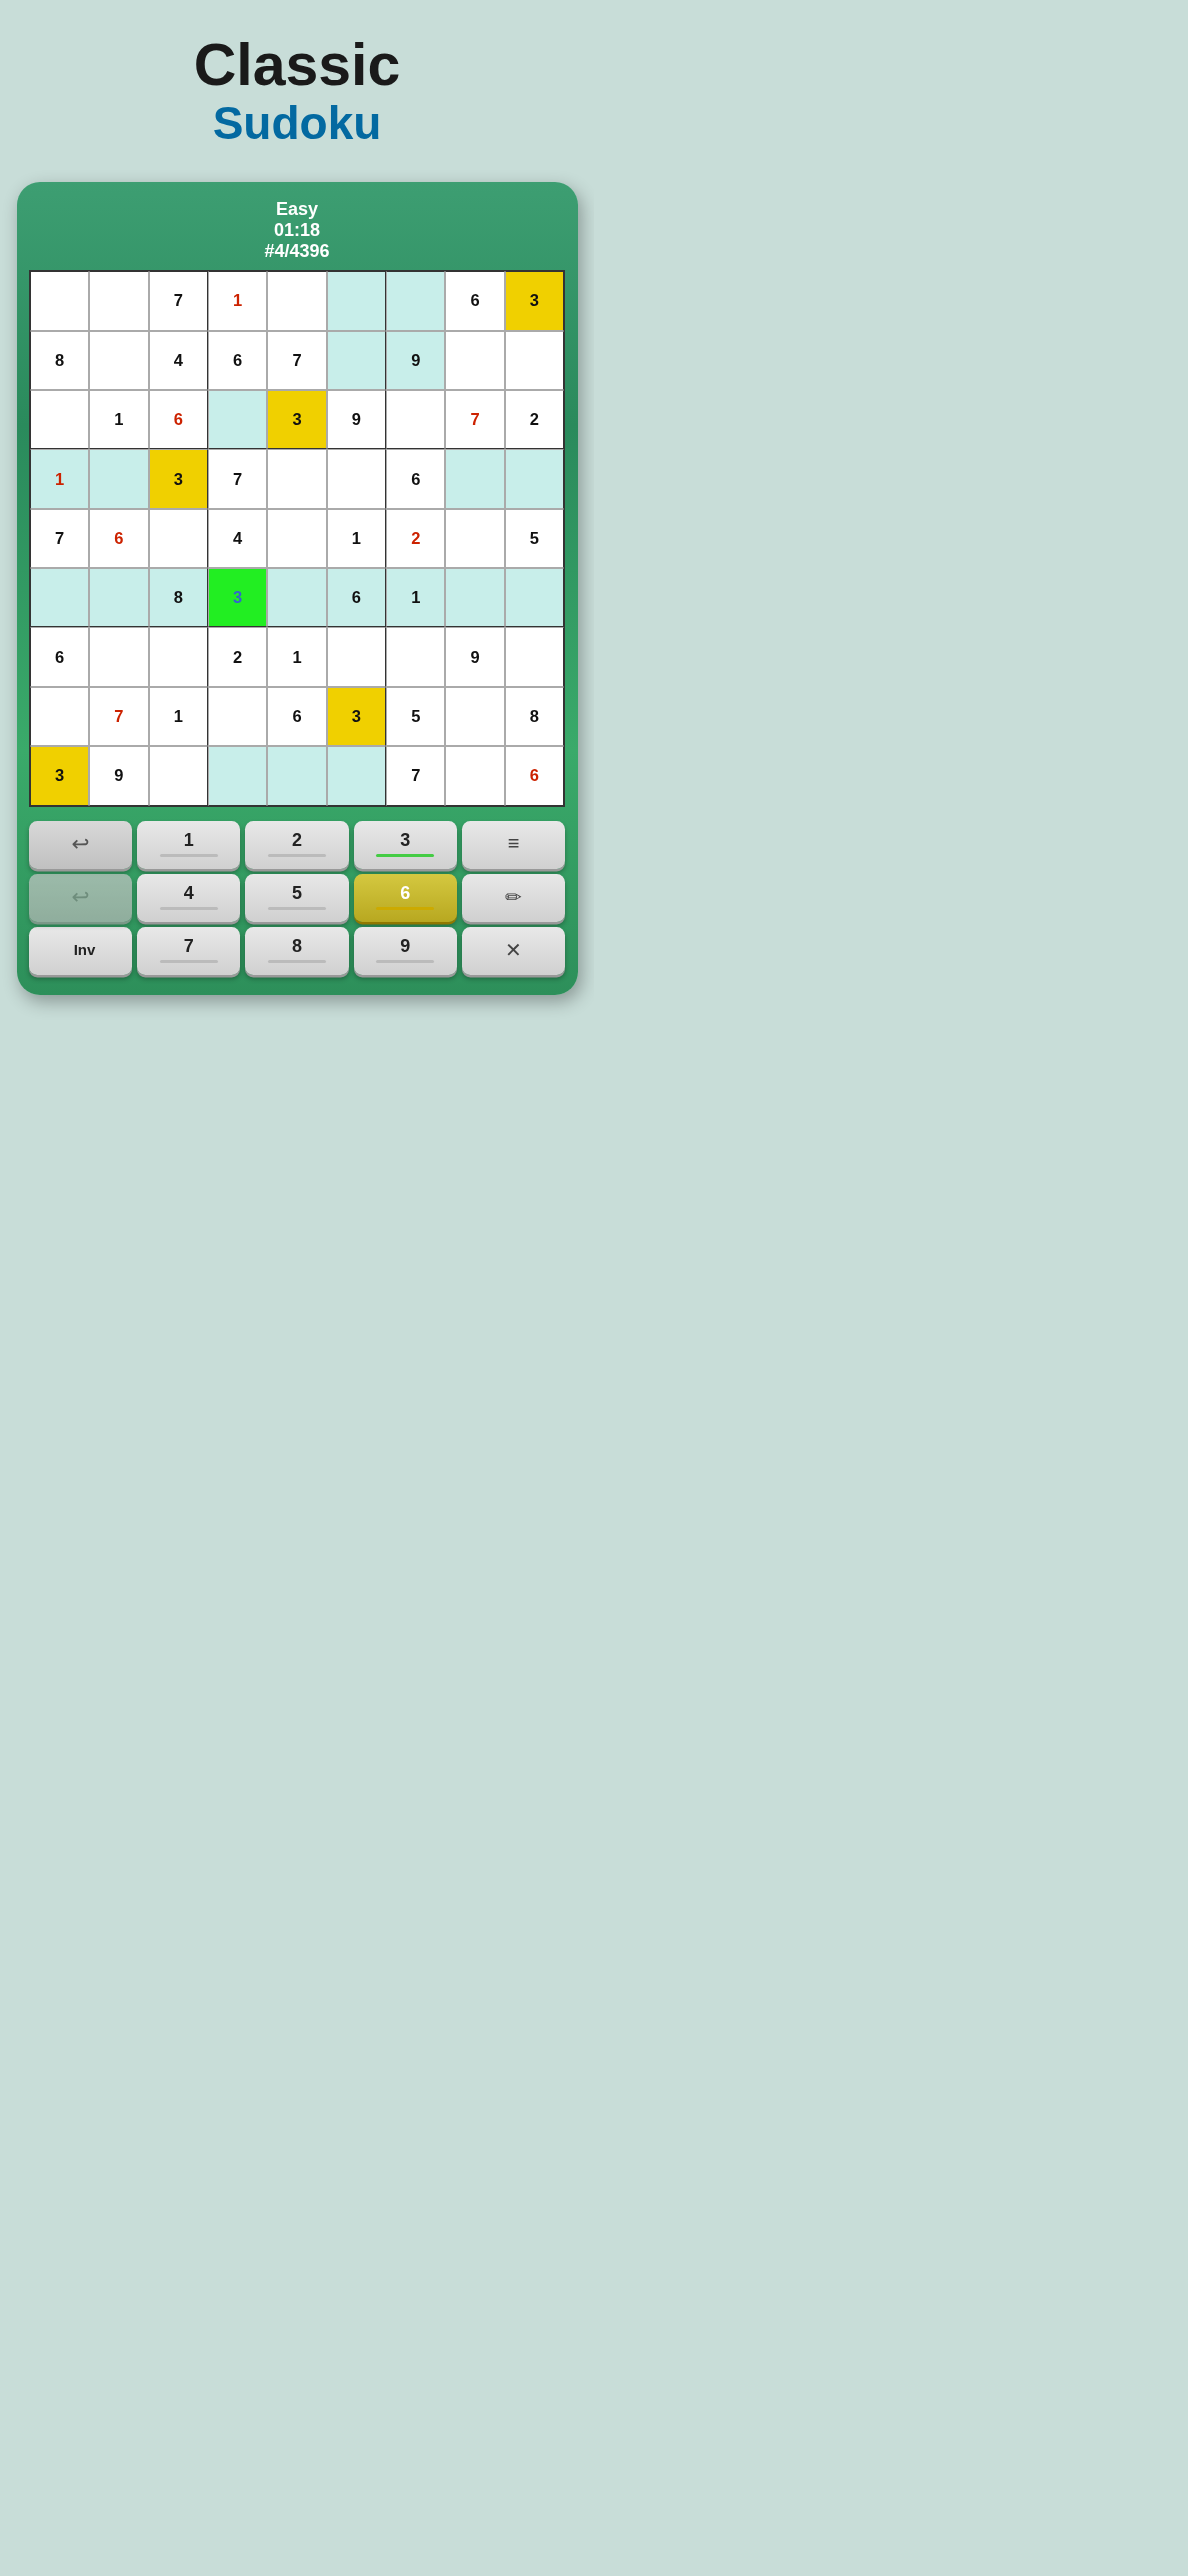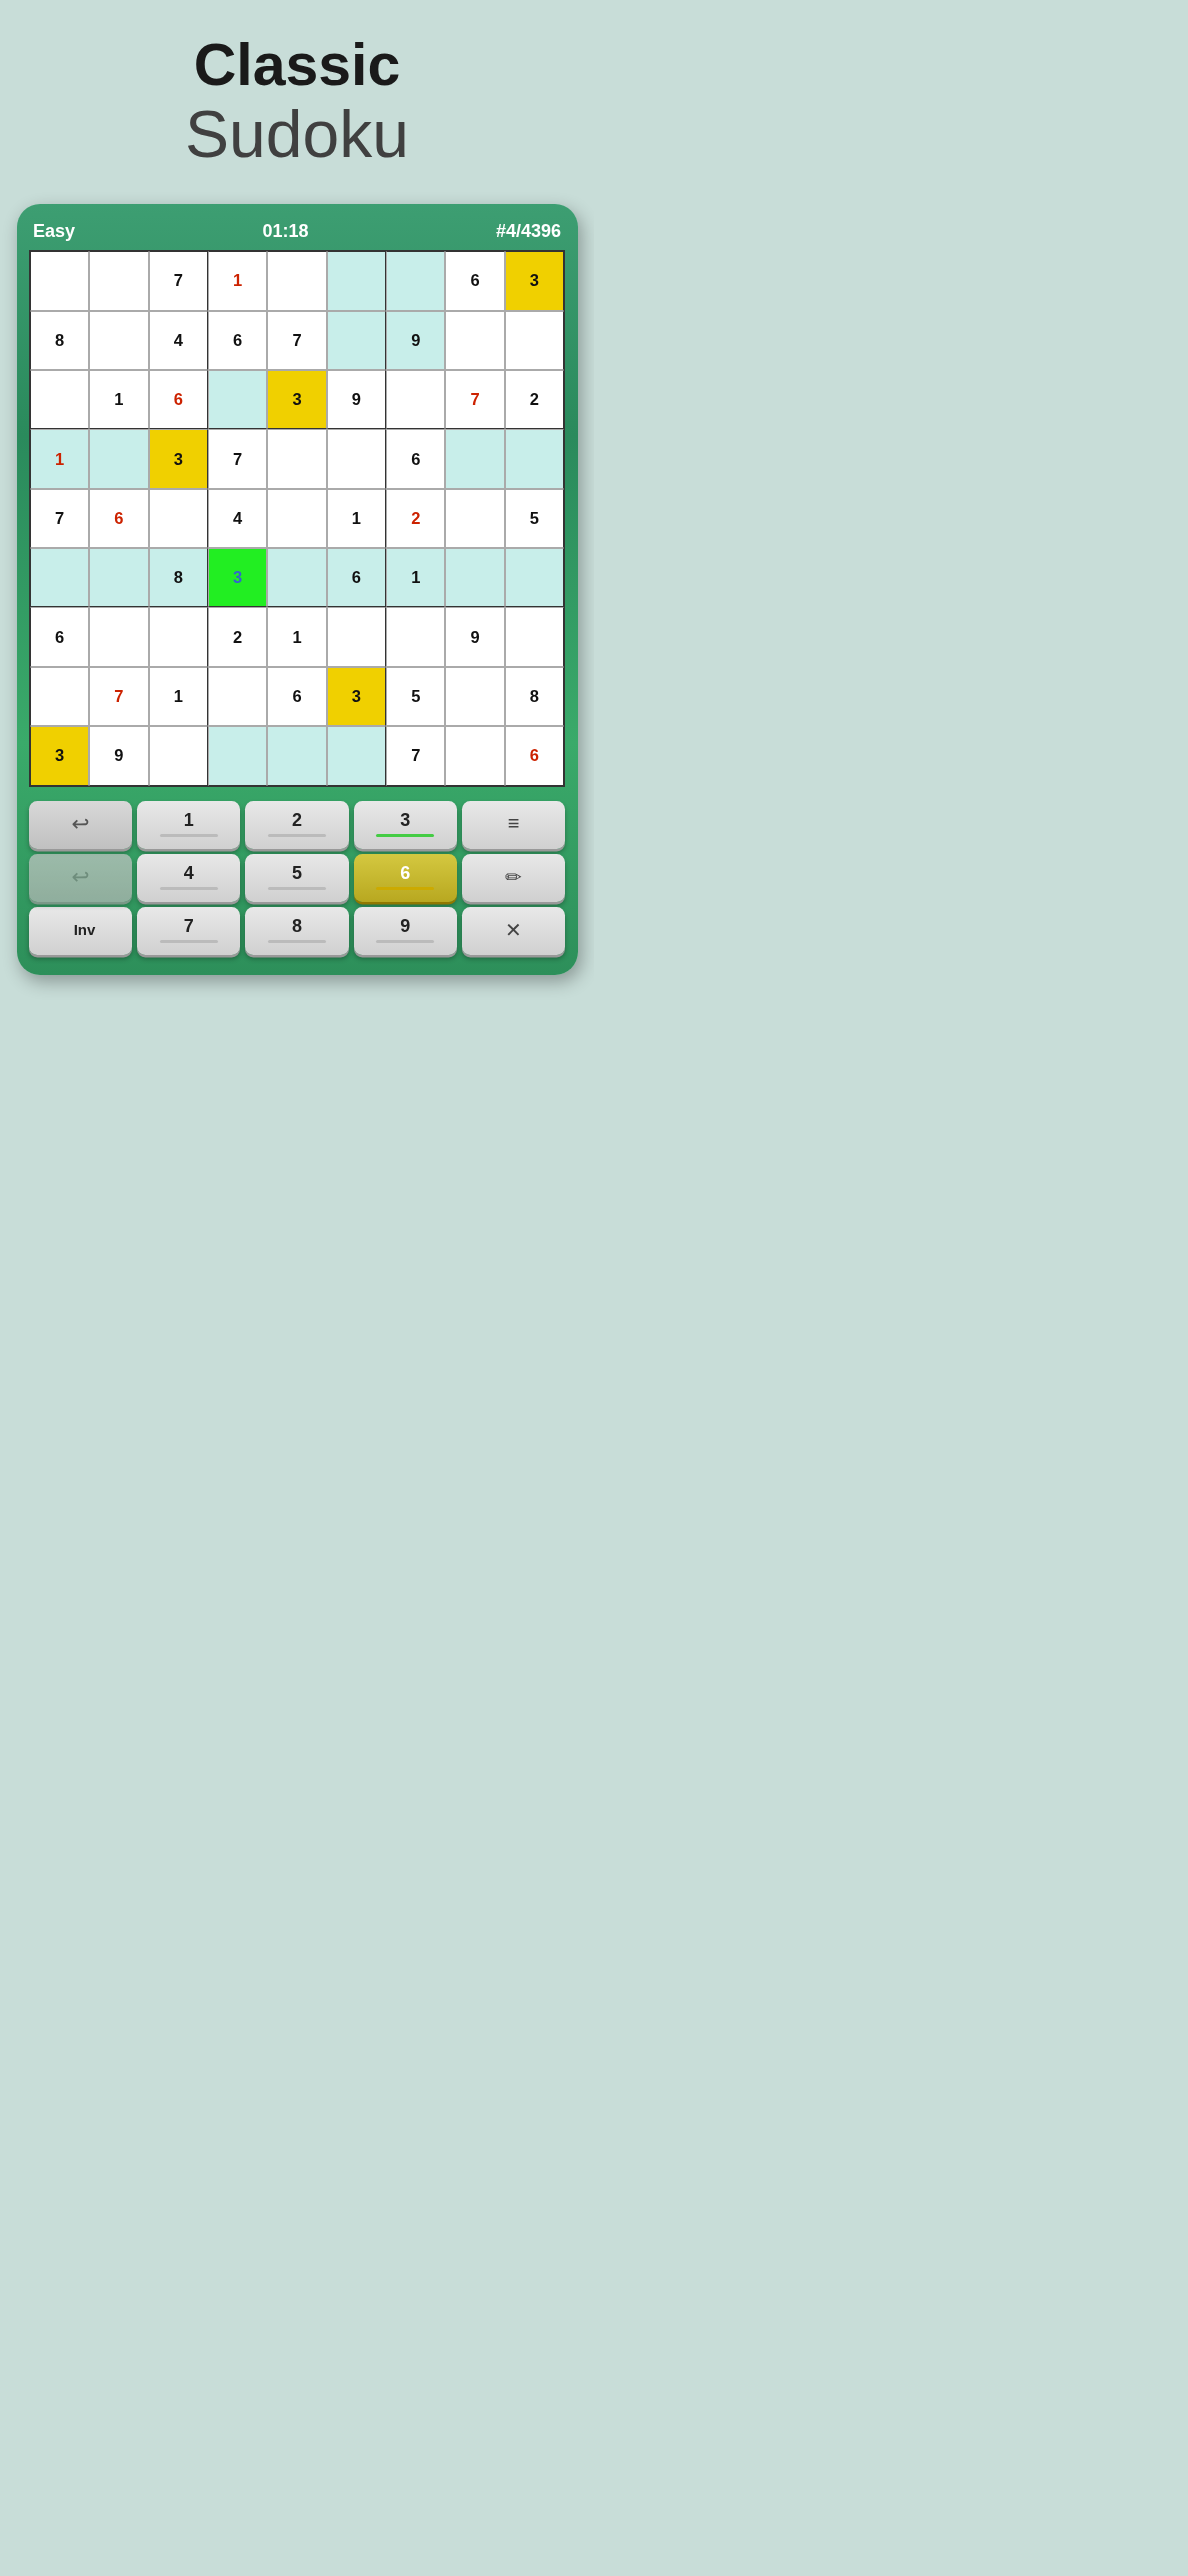--- a/index.html
+++ b/index.html
@@ -21,23 +21,23 @@
     }
 
     .title-classic {
       font-size: 59px;
       font-weight: 700;
       color: #1a1a1a;
       line-height: 1.1;
     }
 
     .title-sudoku {
-      font-size: 66px;
-      font-weight: 400;
-      color: #404040;
+      font-size: 46px;
+      font-weight: 700;
+      color: #0369a1;
       line-height: 1.1;
     }
 
     .phone-container {
       background: linear-gradient(to bottom, #3d9e72 0%, #2a8a5c 30%, #3aaa6a 70%, #2d8f5a 100%);
       border-radius: 23px;
       padding: 16.5px 12.4px 16.5px;
       width: 100%;
       max-width: 561px;
       box-shadow: 3.3px 6.6px 16.5px rgba(0,0,0,0.3);
@@ -45,20 +45,21 @@
 
     .game-header {
       display: flex;
       justify-content: space-between;
       align-items: center;
       color: white;
       font-size: 18px;
       font-weight: 700;
       margin-bottom: 8.3px;
       padding: 0 4.1px;
+      flex-direction: column;
     }
 
     .grid-wrapper {
       background: #fff;
       border: 1.7px solid #333;
       margin-bottom: 10px;
     }
 
     .sudoku-grid {
       display: grid;

